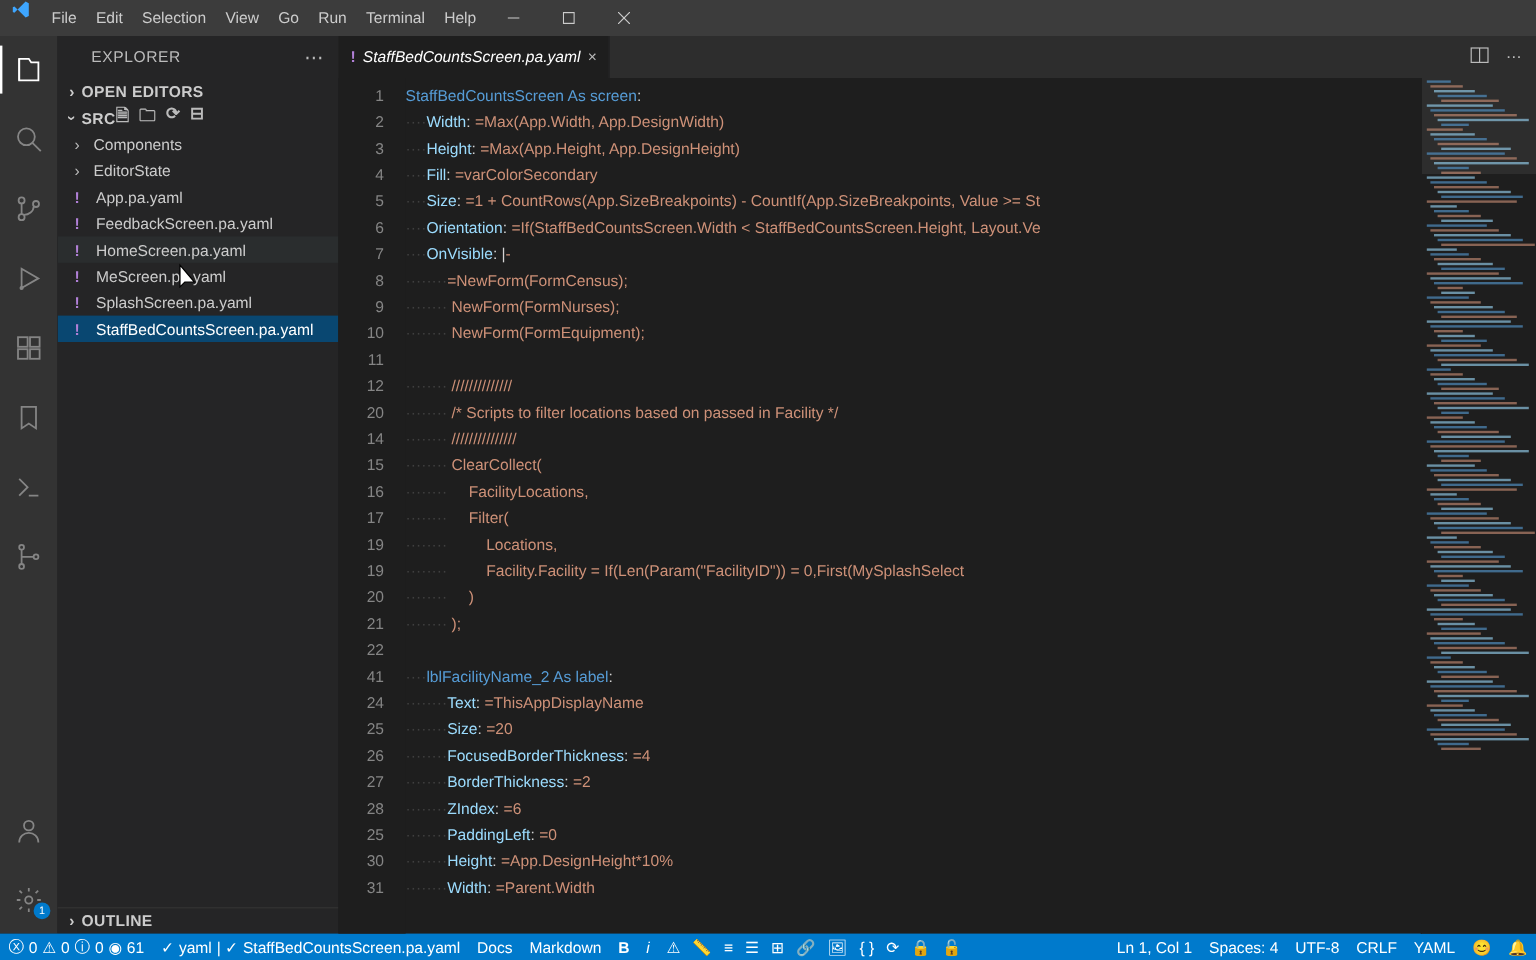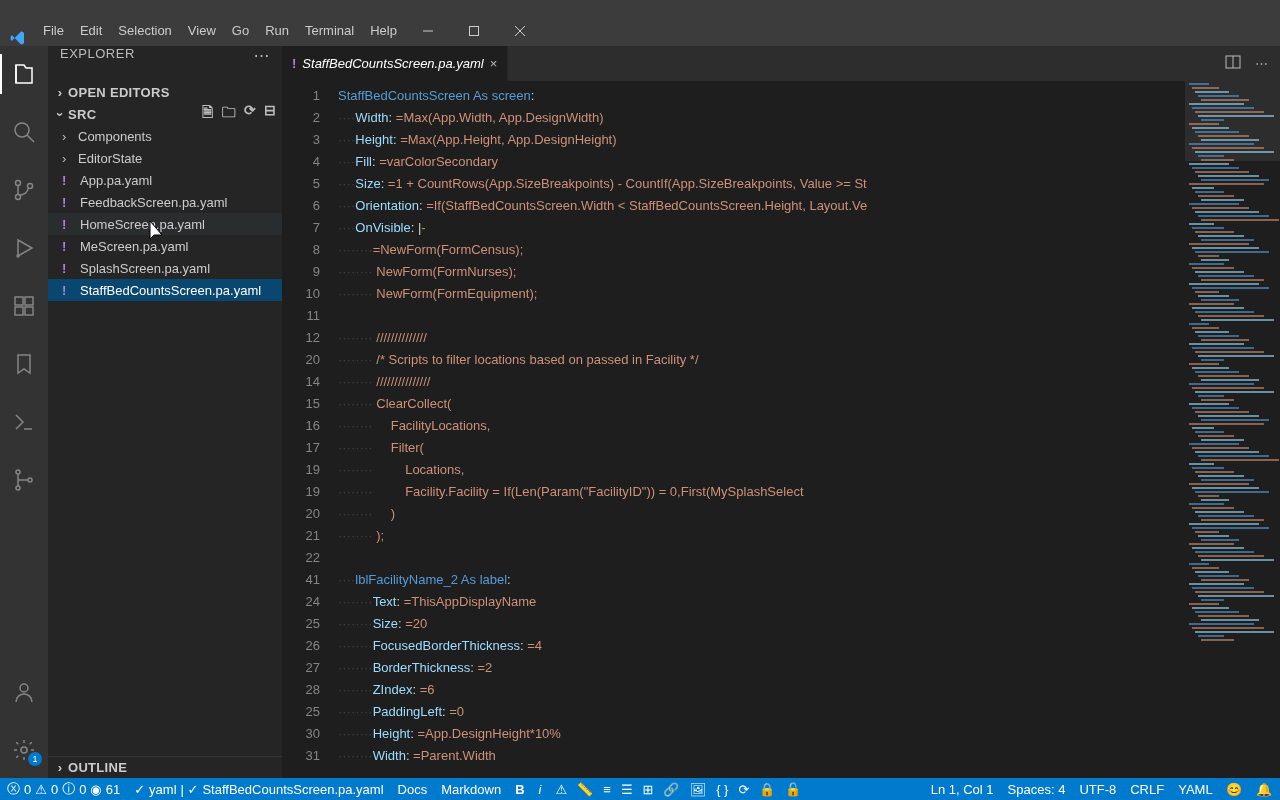--- a/index.html
+++ b/index.html
@@ -8,46 +8,46 @@
     --fg:#cccccc; --fg-dim:#858585; --fg-muted:#a6a6a6;
     --accent:#007acc; --selection:#094771; --hover:#2a2d2e;
     --blue:#569cd6; --lightblue:#9cdcfe; --orange:#ce9178; --green:#6a9955;
     --yellow:#dcdcaa;
   }
   *{box-sizing:border-box;font-family:"Segoe UI",Tahoma,sans-serif;font-size:13px;margin:0;padding:0}
   html,body{height:100%;width:100%;overflow:hidden;background:var(--bg);color:var(--fg)}
   .window{display:flex;flex-direction:column;width:1280px;height:800px;position:relative}
 
   
-  .titlebar{height:46px;background:var(--bg-title);display:flex;align-items:flex-end;color:var(--fg);flex-shrink:0}
+  .titlebar{height:30px;background:var(--bg-title);display:flex;align-items:flex-start;color:var(--fg);flex-shrink:0}
   .titlebar .logo{width:35px;display:flex;align-items:center;justify-content:center}
   .titlebar .logo svg{width:16px;height:16px}
   .titlebar .menu{display:flex}
   .titlebar .menu .item{padding:0 8px;line-height:30px;cursor:default}
   .titlebar .title{flex:1;text-align:center;color:var(--fg)}
   .titlebar .controls{display:flex}
   .titlebar .controls .ctl{width:46px;height:30px;display:flex;align-items:center;justify-content:center}
 
   
   .body{flex:1;display:flex;min-height:0}
 
   .activitybar{width:48px;background:var(--bg-activity);display:flex;flex-direction:column;align-items:center;justify-content:space-between;padding-top:8px;padding-bottom:8px}
   .activitybar .top,.activitybar .bottom{display:flex;flex-direction:column;align-items:center;gap:18px}
   .activitybar .icon{width:48px;height:40px;display:flex;align-items:center;justify-content:center;color:#858585;position:relative}
   .activitybar .icon.active{color:#fff}
   .activitybar .icon.active::before{content:"";position:absolute;left:0;top:0;bottom:0;width:2px;background:#fff}
   .activitybar .badge{position:absolute;bottom:4px;right:6px;background:var(--accent);color:#fff;border-radius:10px;font-size:9px;min-width:14px;height:14px;line-height:14px;text-align:center;padding:0 3px}
   .activitybar svg{width:24px;height:24px}
 
   .sidebar{width:234px;background:var(--bg-sidebar);display:flex;flex-direction:column;color:var(--fg-muted)}
-  .sidebar .hdr{height:35px;display:flex;align-items:flex-start;justify-content:space-between;padding:0 12px 0 12px;font-size:11px;letter-spacing:0.5px;color:#bbbbbb}
+  .sidebar .hdr{height:35px;display:flex;align-items:center;justify-content:space-between;padding:0 12px 0 28px;font-size:11px;letter-spacing:0.5px;color:#bbbbbb}
   .sidebar .hdr .dots{color:#bbbbbb;font-size:16px}
   .sidebar .section{height:22px;display:flex;align-items:center;padding-left:4px;font-size:11px;font-weight:700;letter-spacing:0.3px;color:#ccc;cursor:default}
   .sidebar .section .chev{width:16px;text-align:center}
-  .sidebar .section.src{justify-content:space-between;padding-right:6px}
+  .sidebar .section.src{padding-right:6px}
   .sidebar .section.src .actions{display:flex;gap:8px;color:#bbbbbb}
   .sidebar .section.src .actions span{font-size:14px}
   .sidebar .tree{flex:1;overflow:auto}
   .sidebar .row{height:22px;display:flex;align-items:center;padding-left:14px;color:var(--fg);cursor:default;white-space:nowrap}
   .sidebar .row.hovered{background:var(--hover)}
   .sidebar .row.selected{background:var(--selection);color:#fff}
   .sidebar .row .chev{width:16px;color:#bbbbbb}
   .sidebar .row .ficon{width:18px;color:#b180d7;font-weight:700}
   .sidebar .outline{height:22px;border-top:1px solid #333}
 

